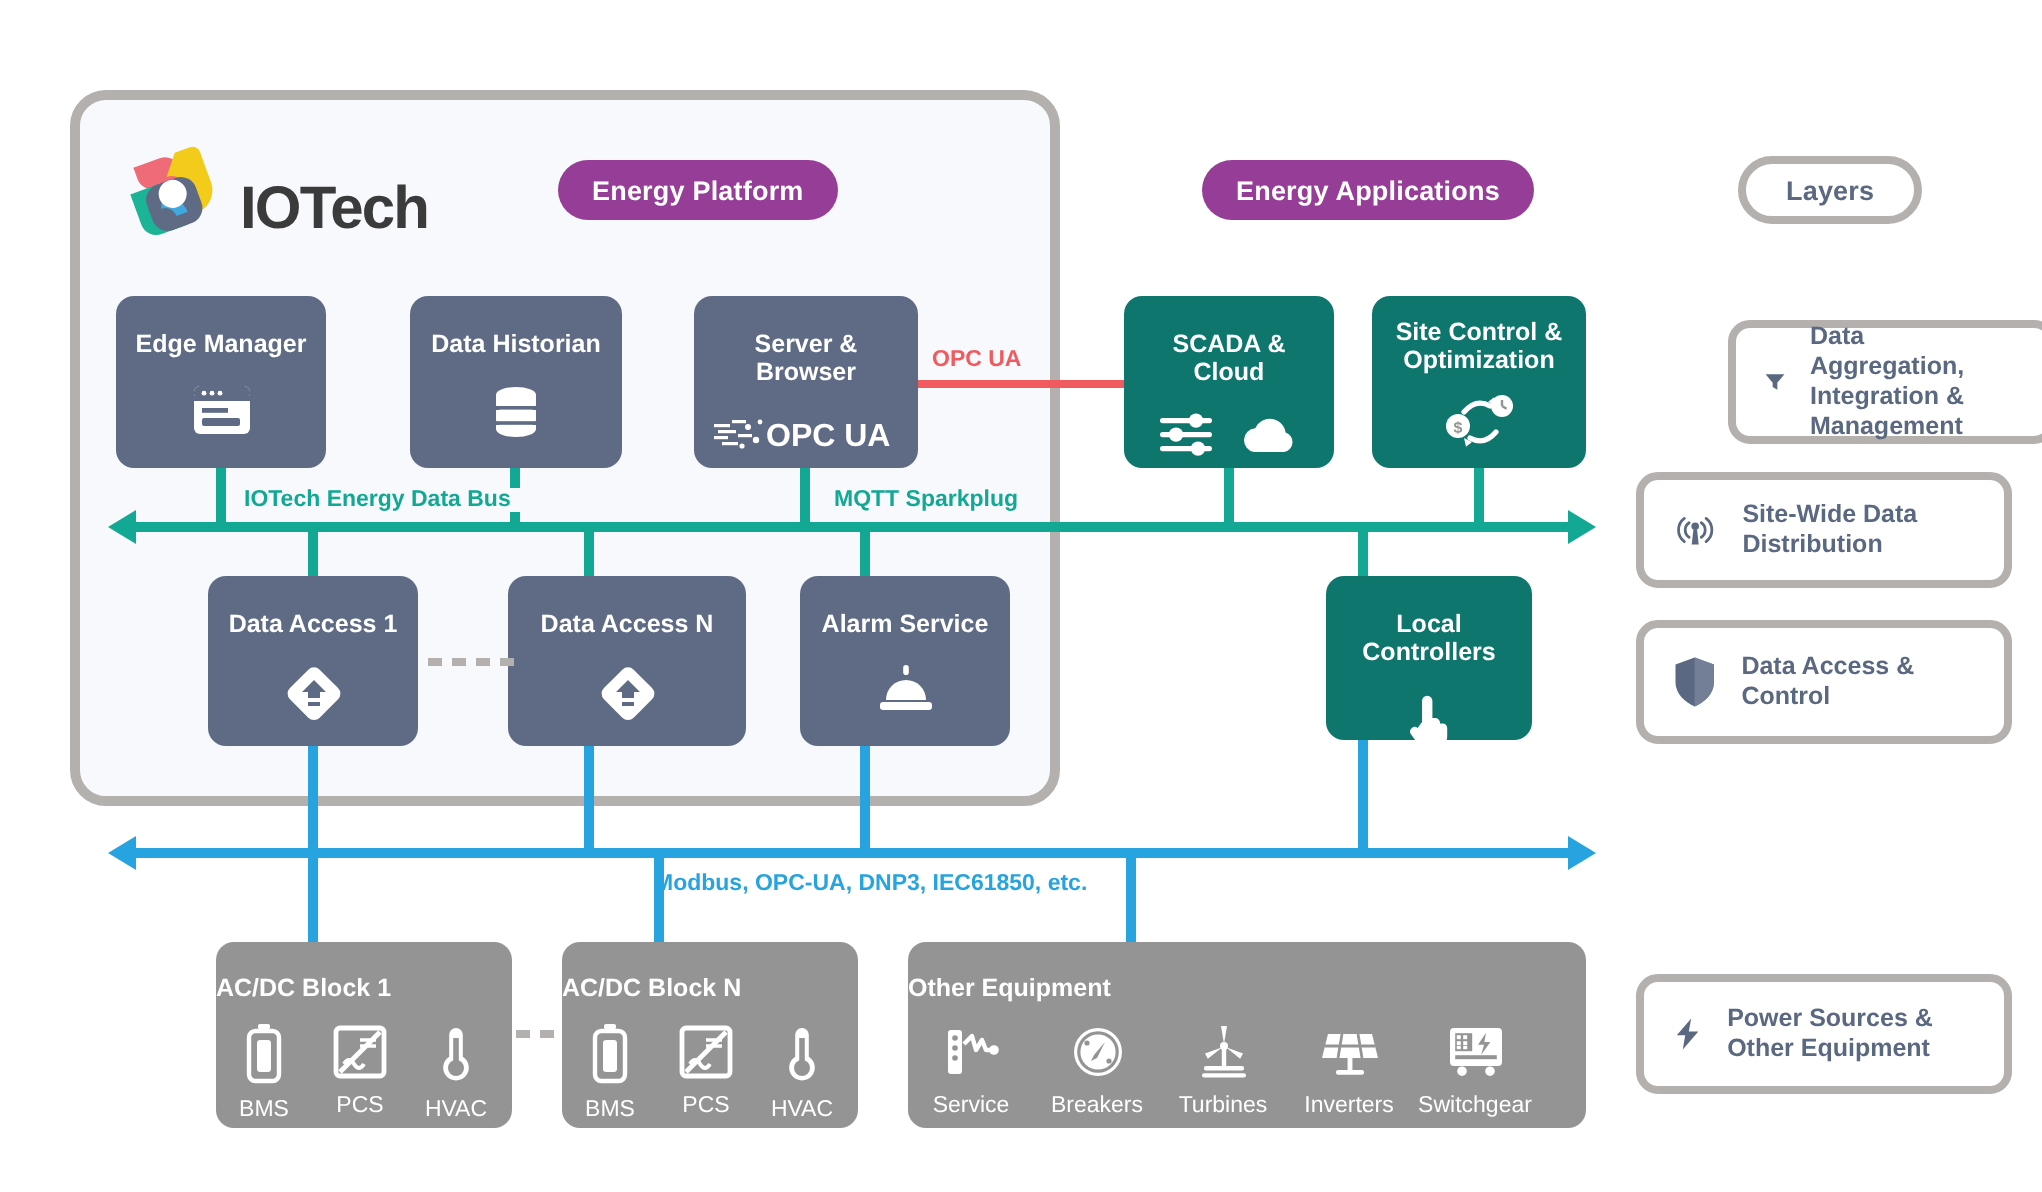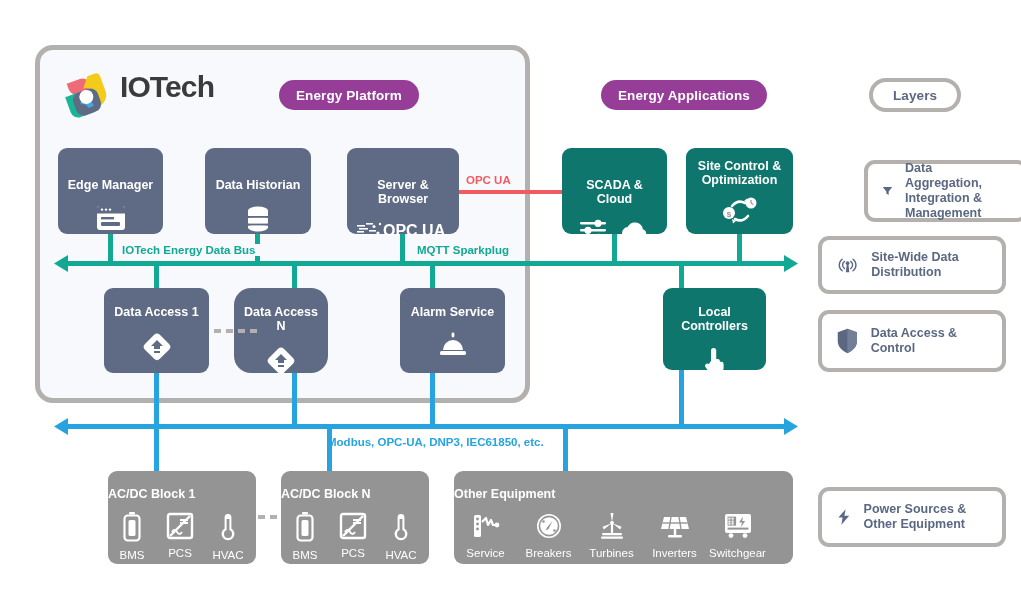--- a/index.html
+++ b/index.html
@@ -38,21 +38,21 @@
     background: #ffffff; color: #5b6882;
     border: 4px solid #b3b0ad;
     font-size: 13.5px;
     height: 34px; padding: 0 20px;
   }
   #pill-energy-platform { left: 279px; top: 80px; }
   #pill-energy-applications { left: 601px; top: 80px; }
   #pill-layers { left: 869px; top: 78px; }
 
   
-  .logo-wrap { position: absolute; left: 60px; top: 70px; display: flex; align-items: flex-start; gap: 8px; }
+  .logo-wrap { position: absolute; left: 60px; top: 70px; display: flex; align-items: flex-end; gap: 8px; }
   .logo-text {
     font-size: 30px; font-weight: bold; color: #3b3b3b;
     letter-spacing: -0.9px;
   }
 
   
   .node {
     position: absolute;
     border-radius: 9px;
     display: flex; flex-direction: column;
@@ -67,28 +67,28 @@
     padding: 0 6px;
   }
   .node-icon { display: flex; align-items: center; justify-content: center; gap: 14px; }
 
   
   #n-edge-manager   { left: 58px;  top: 148px; width: 105px; height: 86px; }
   #n-data-historian { left: 205px; top: 148px; width: 106px; height: 86px; }
   #n-server-browser { left: 347px; top: 148px; width: 112px; height: 86px; }
   #n-scada-cloud    { left: 562px; top: 148px; width: 105px; height: 86px; }
   #n-site-control   { left: 686px; top: 148px; width: 107px; height: 86px; }
-  .node.row1 .node-title { padding-top: 30px; }
+  .node.row1 .node-title { padding-top: 17px; }
   .node.row1 .node-icon  { margin-top: 13px; }
   #n-site-control .node-title { padding-top: 11px; }
   #n-site-control .node-icon  { margin-top: 7px; }
 
   
   #n-data-access-1  { left: 104px; top: 288px; width: 105px; height: 85px; }
-  #n-data-access-n  { left: 234px; top: 288px; width: 94px; height: 85px; border-radius: 17px; }
+  #n-data-access-n  { left: 254px; top: 288px; width: 119px; height: 85px; }
   #n-alarm-service  { left: 400px; top: 288px; width: 105px; height: 85px; }
   #n-local-ctrl     { left: 630px; top: 288px; width: 103px; height: 82px; margin-left: 33px; }
   .node.row2 .node-title { padding-top: 17px; }
   .node.row2 .node-icon  { margin-top: 12px; }
 
   
   .equip {
     position: absolute; background: #949494; color: #ffffff;
     border-radius: 9px; display: flex; flex-direction: column; align-items: flex-start;
   }

